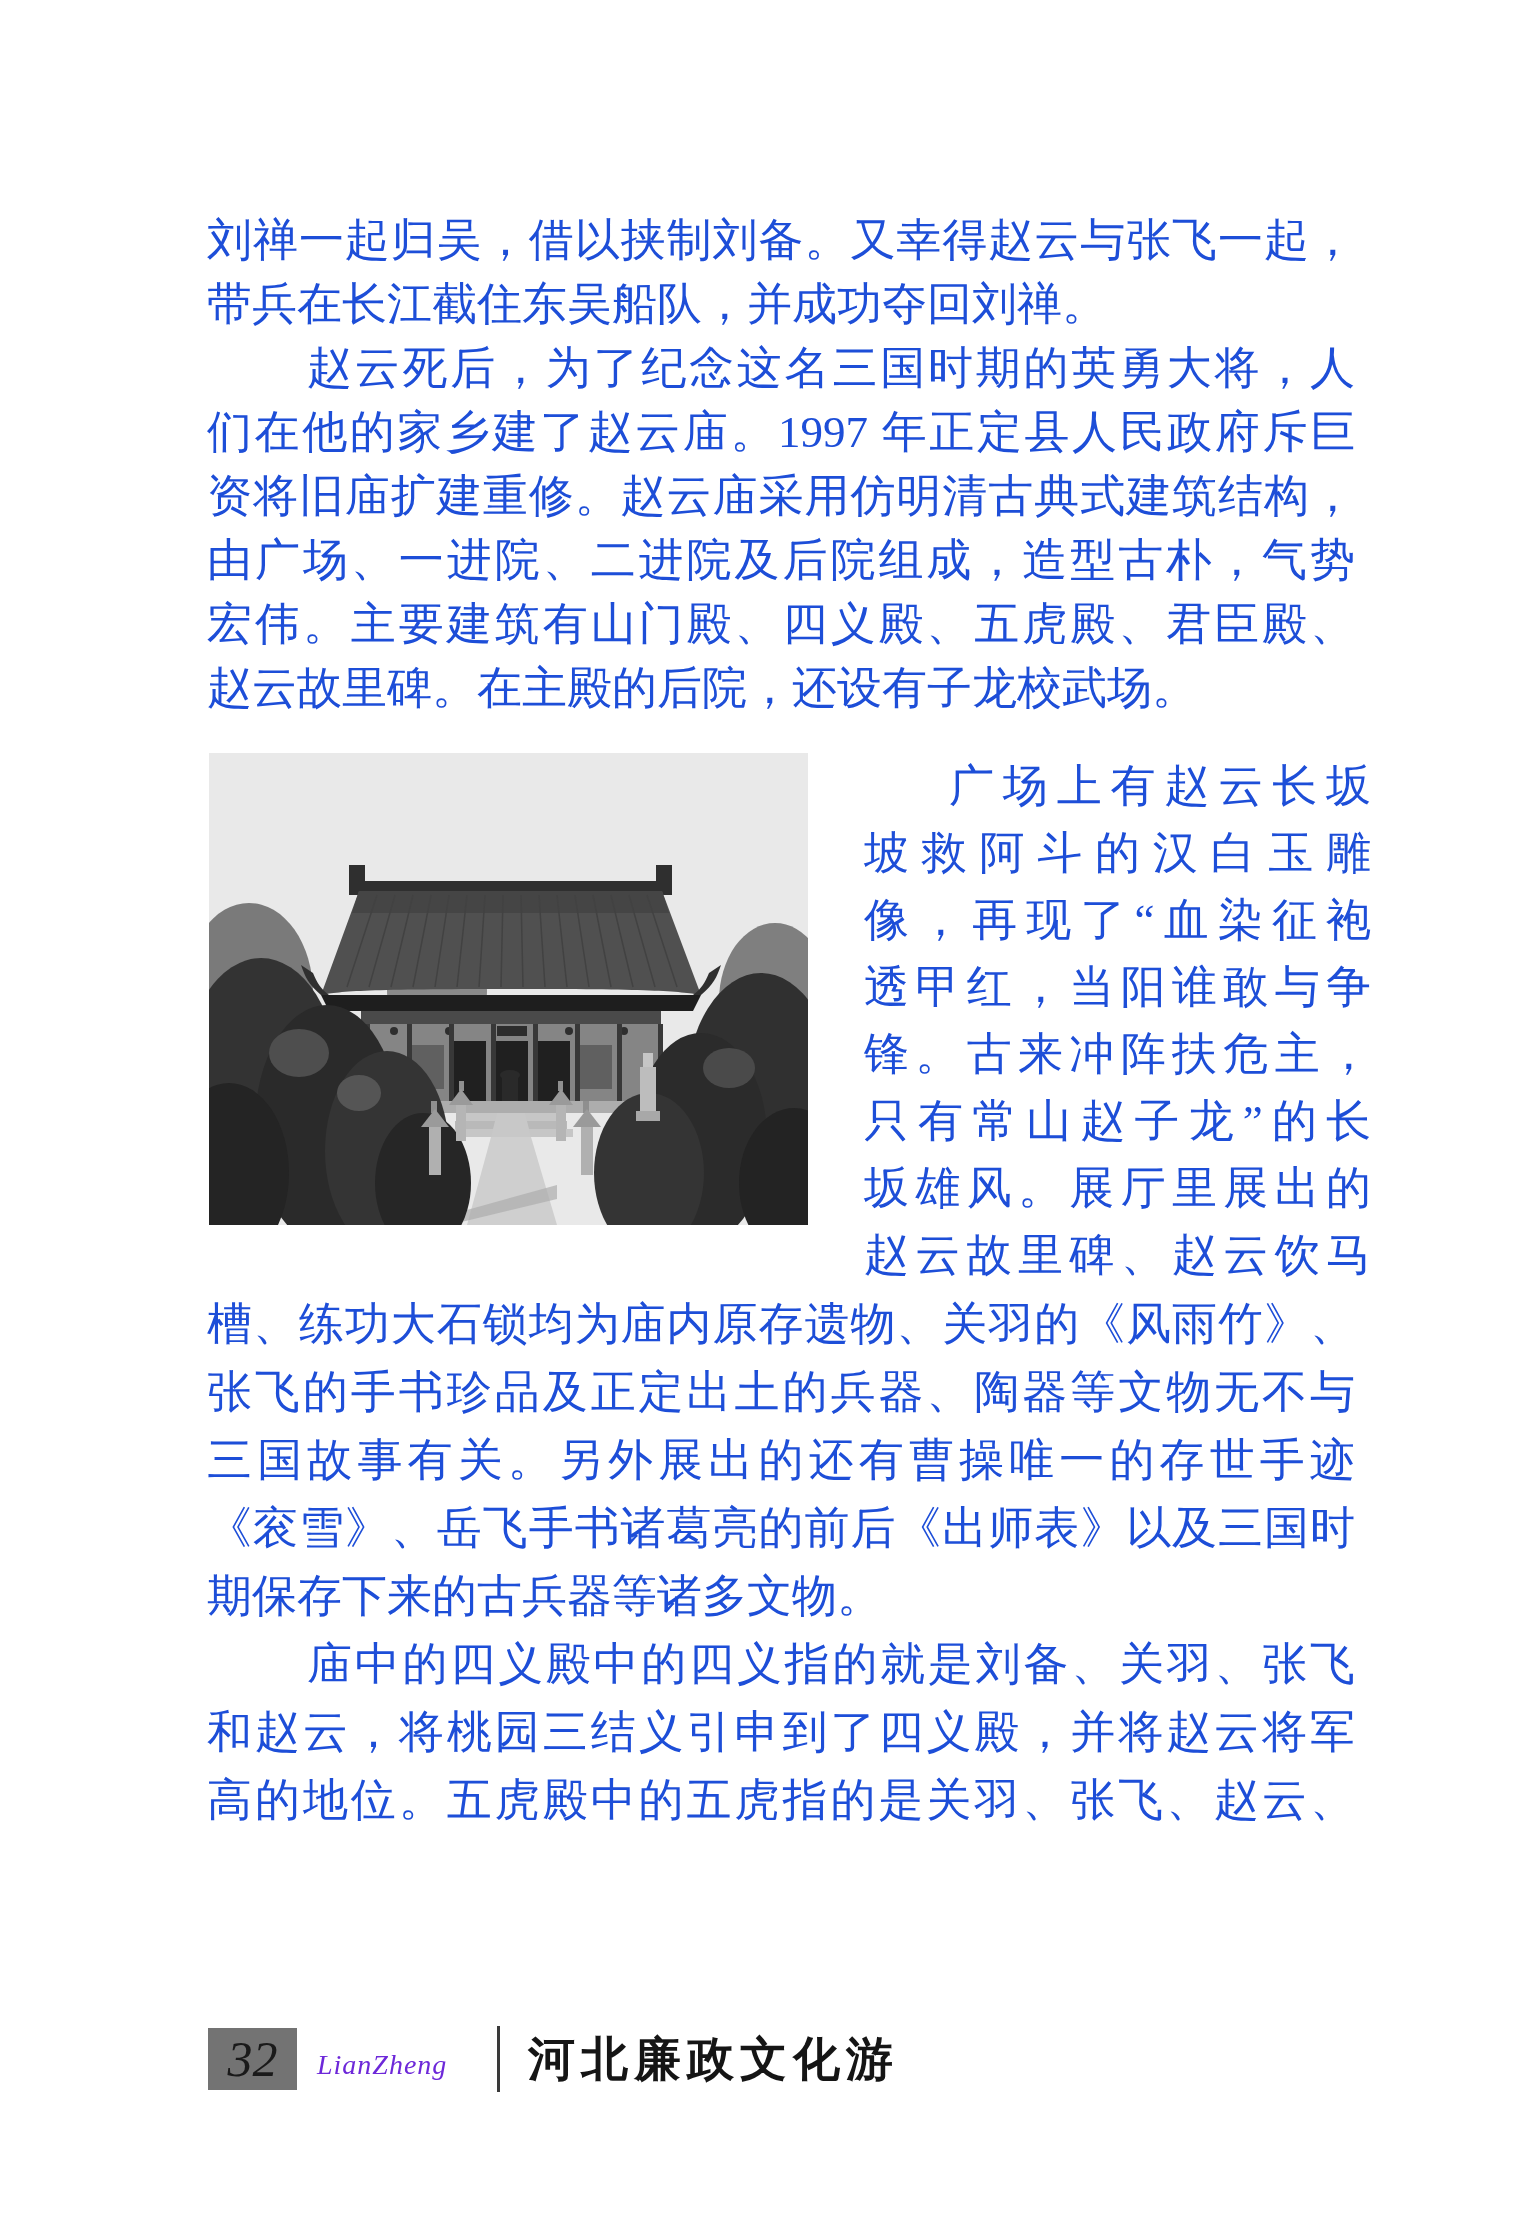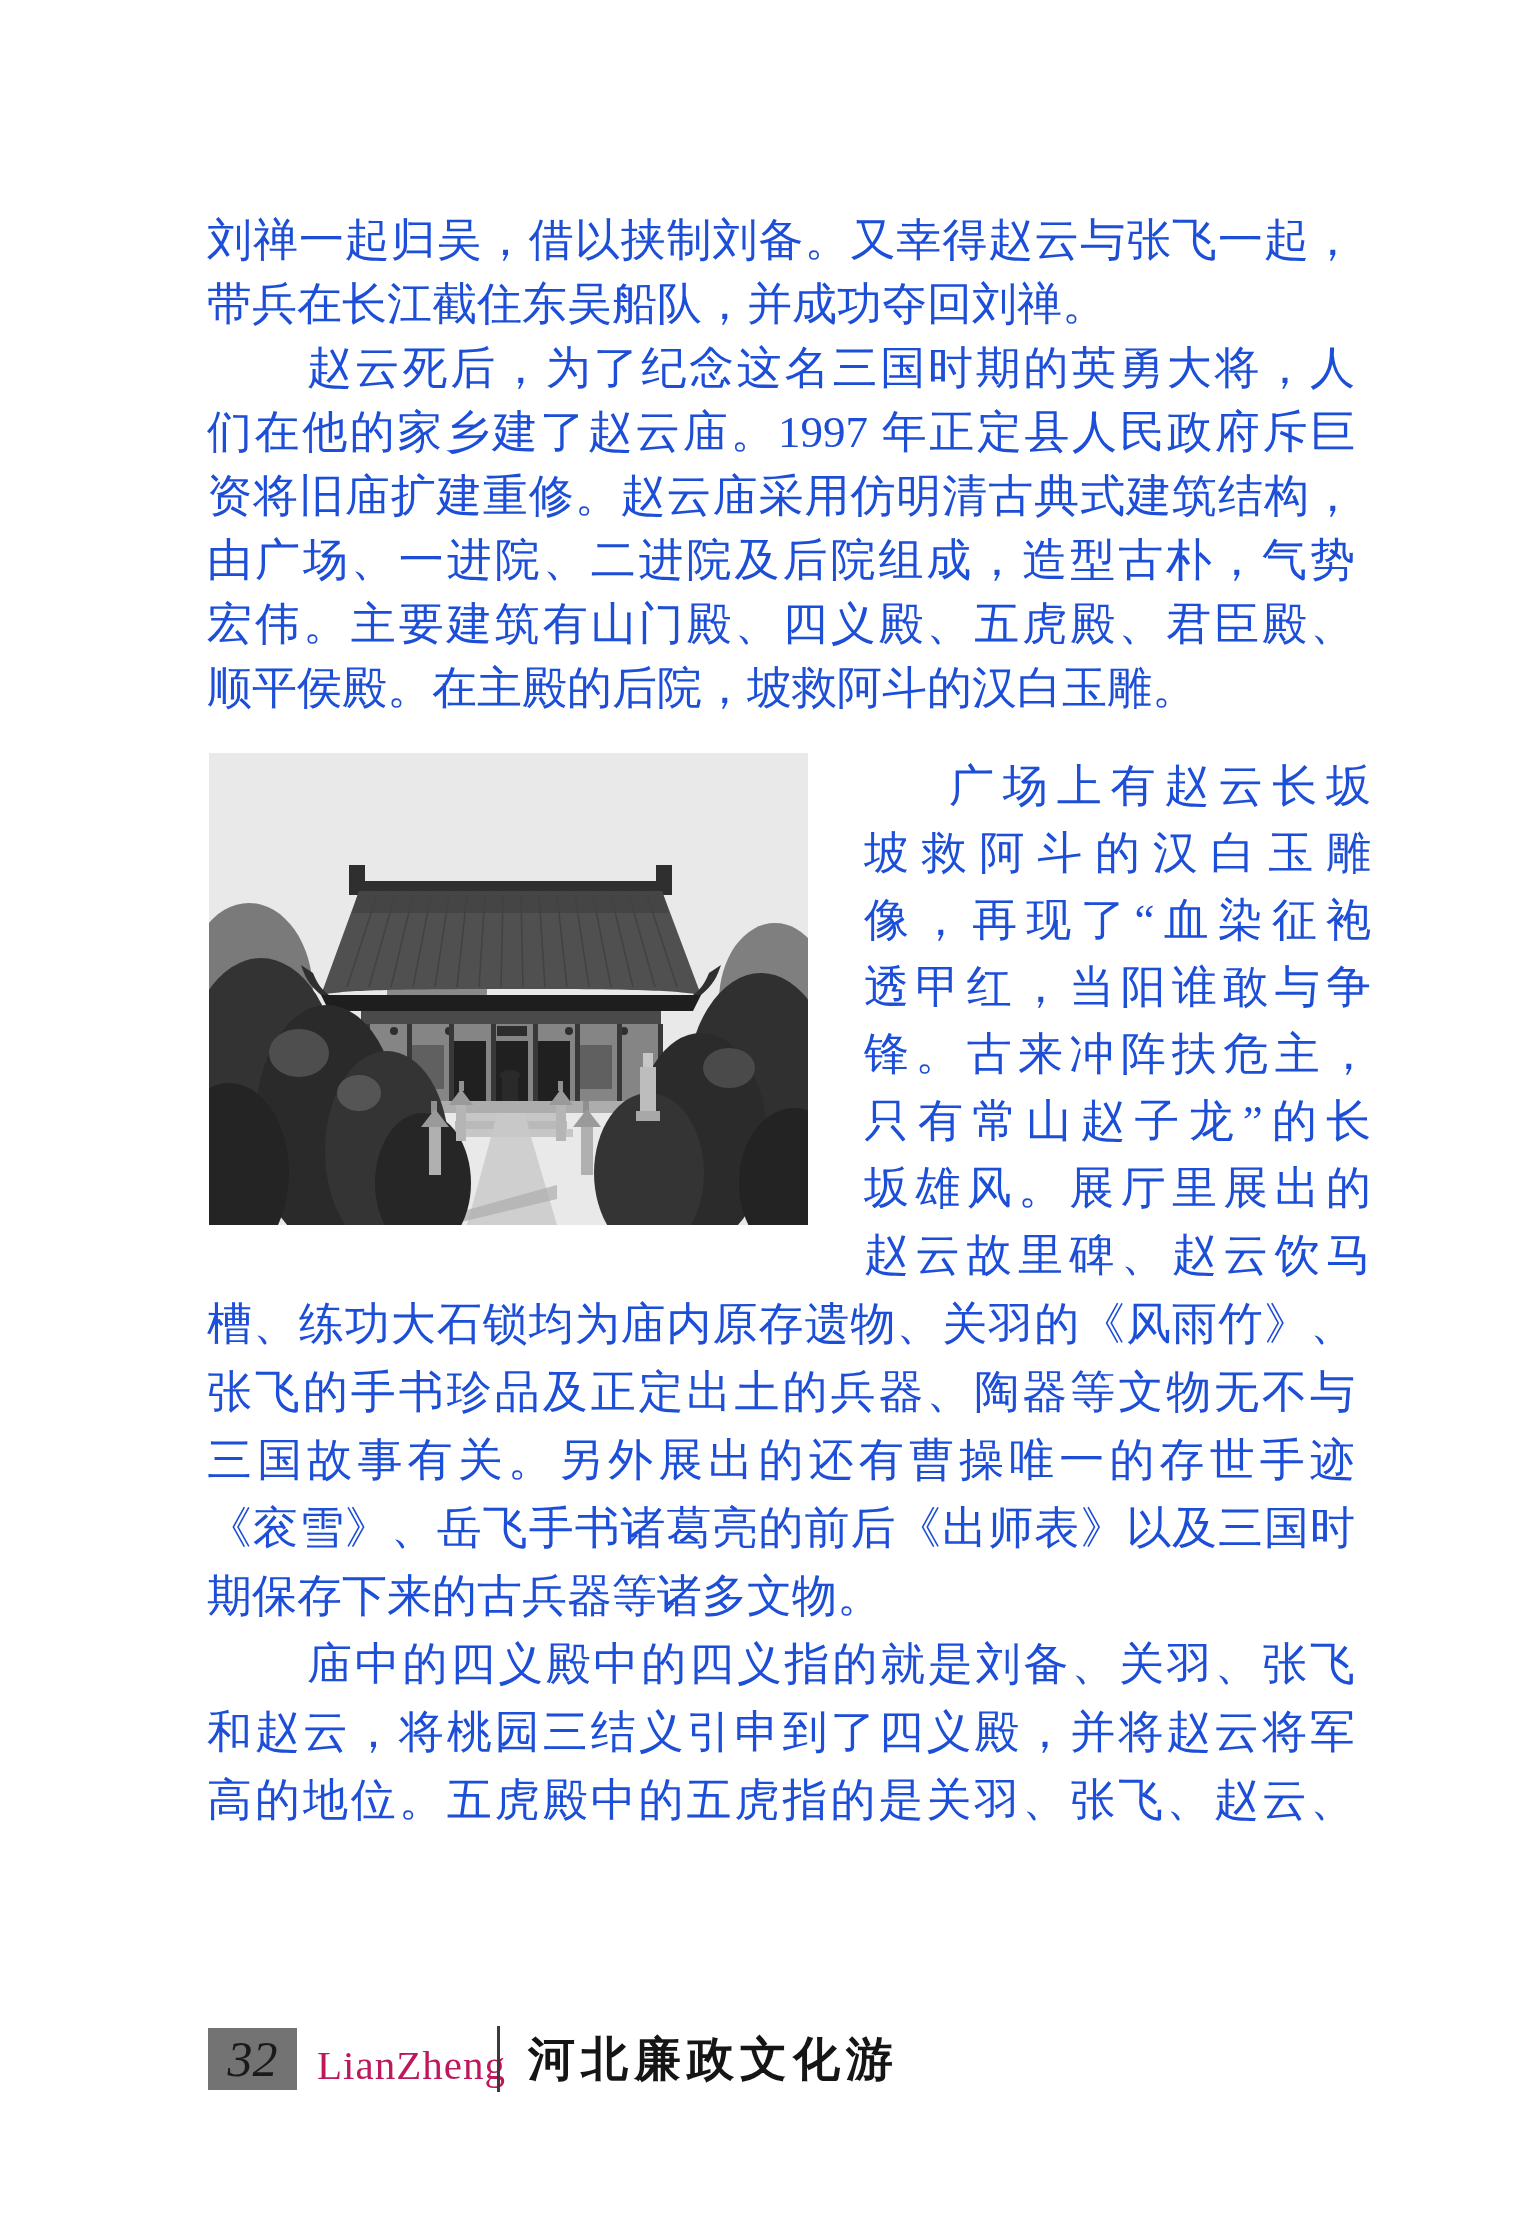--- a/index.html
+++ b/index.html
@@ -16,39 +16,39 @@
   .blk-c .ln{height:68px;line-height:68px;}
   .j{text-align:justify;text-align-last:justify;}
   .ind{padding-left:100px;}
   .ind-b{padding-left:85px;}
   .photo{position:absolute;left:209px;top:753px;width:599px;height:472px;}
   .photo svg{display:block;width:599px;height:472px;}
   .footer-box{position:absolute;left:208px;top:2028px;width:89px;height:62px;background:#737373;
               display:flex;align-items:center;justify-content:center;}
   .footer-num{font-style:italic;font-size:50px;color:#1a1a1a;line-height:1;}
   .footer-script{position:absolute;left:317px;top:2040px;width:180px;height:50px;
-                 font-size:41px;color:#be185d;letter-spacing:1px;line-height:50px;}
+                 font-style:italic;font-size:28px;color:#6d28d9;letter-spacing:1px;line-height:50px;}
   .footer-divider{position:absolute;left:497px;top:2026px;width:3px;height:66px;background:#3a3a3a;}
   .footer-title{position:absolute;left:520px;top:2036px;height:46px;line-height:46px;
                 font-size:47px;font-weight:700;letter-spacing:6px;color:#151515;margin-left:8px;}
 </style>
 </head>
 <body>
 
 <div class="page">
 
   <div class="tblock blk-a">
     <div class="ln j">刘禅一起归吴，借以挟制刘备。又幸得赵云与张飞一起，</div>
     <div class="ln">带兵在长江截住东吴船队，并成功夺回刘禅。</div>
     <div class="ln j ind">赵云死后，为了纪念这名三国时期的英勇大将，人</div>
     <div class="ln j">们在他的家乡建了赵云庙。1997 年正定县人民政府斥巨</div>
     <div class="ln j">资将旧庙扩建重修。赵云庙采用仿明清古典式建筑结构，</div>
     <div class="ln j">由广场、一进院、二进院及后院组成，造型古朴，气势</div>
     <div class="ln j">宏伟。主要建筑有山门殿、四义殿、五虎殿、君臣殿、</div>
-    <div class="ln">顺平侯殿。在主殿的后院，坡救阿斗的汉白玉雕。</div>
+    <div class="ln">赵云故里碑。在主殿的后院，还设有子龙校武场。</div>
   </div>
 
   <div class="photo">
     <svg viewBox="0 0 599 472" xmlns="http://www.w3.org/2000/svg">
       <rect x="0" y="0" width="599" height="472" fill="#e9e9e9"></rect>
 
       <ellipse cx="40" cy="240" rx="64" ry="90" fill="#7a7a7a"></ellipse>
       <ellipse cx="228" cy="238" rx="50" ry="62" fill="#8a8a8a"></ellipse>
       <ellipse cx="566" cy="248" rx="56" ry="78" fill="#7f7f7f"></ellipse>
 

